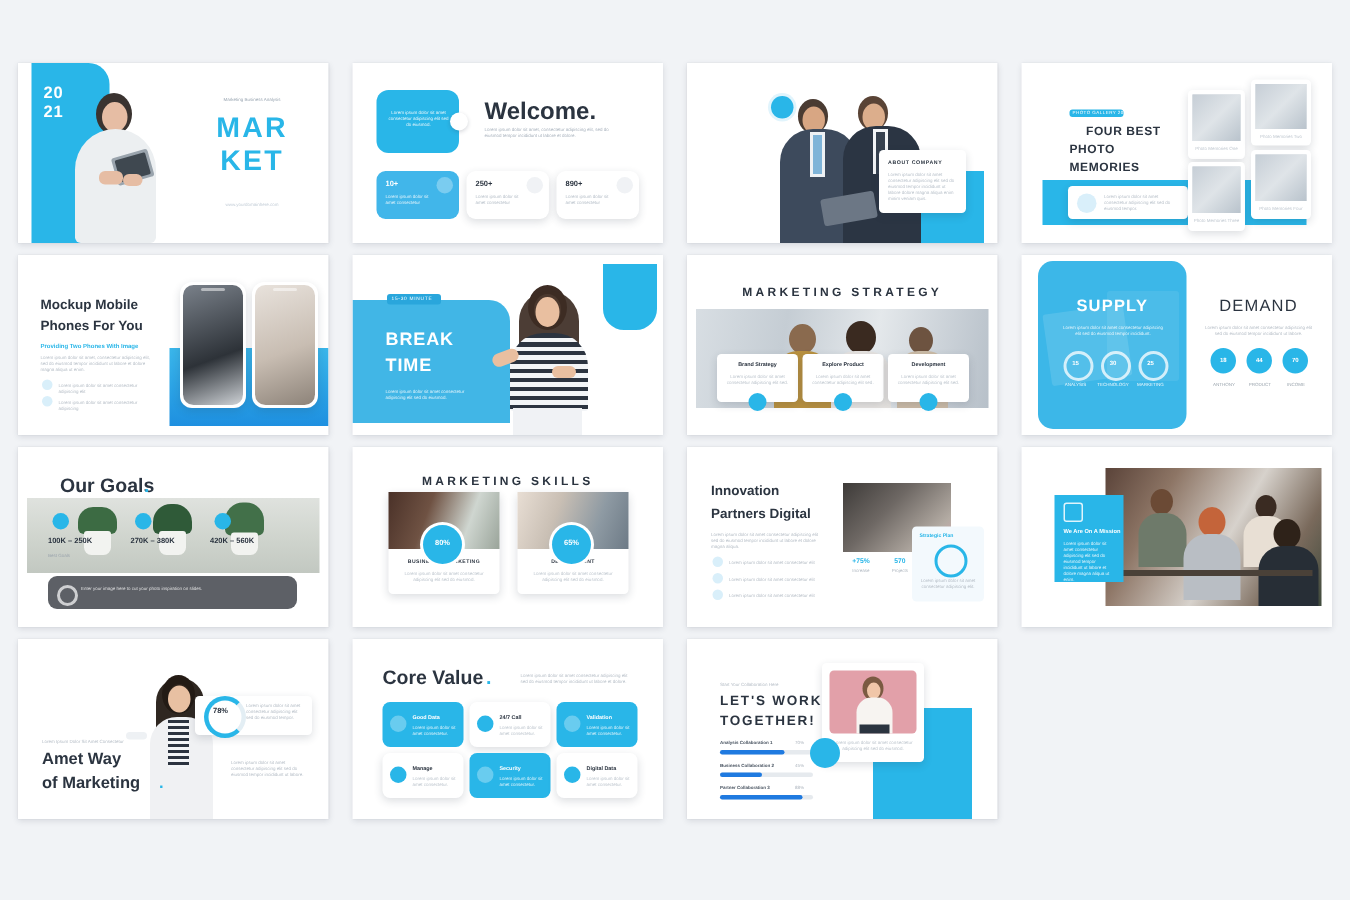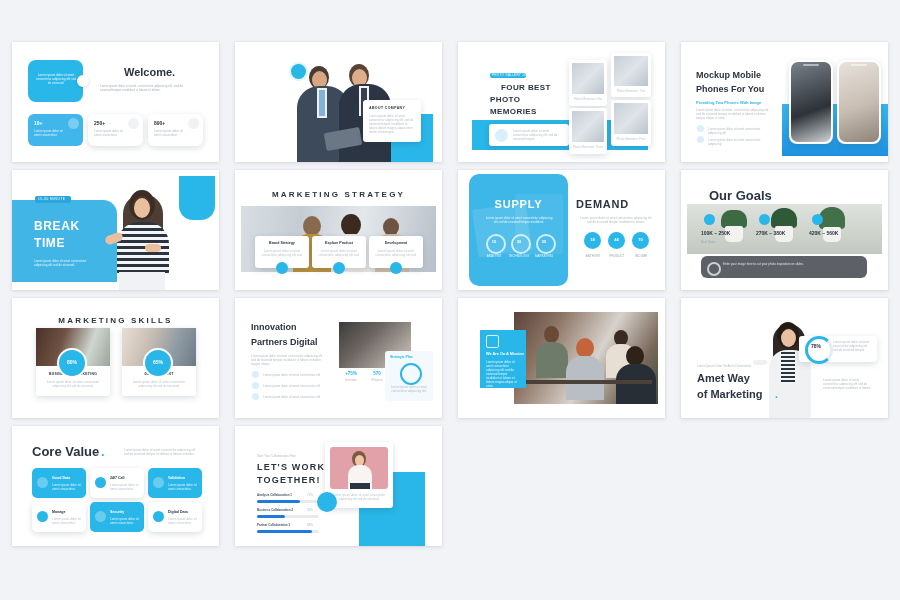--- a/index.html
+++ b/index.html
@@ -32,27 +32,46 @@
   .sm{font-size:3px;line-height:4px;}
   
   .person{position:absolute;border-radius:40% 40% 30% 30%;}
   .head{position:absolute;border-radius:50%;}
 </style>
 </head>
 <body style="background: rgb(241, 243, 246);">
 
 <div class="grid">
 
+  <div class="slide">
+    <div class="fill cy" style="left:9px;top:0;width:52px;height:120px;border-top-right-radius:14px;"></div>
+    <div class="txt" style="left:17px;top:14px;font-size:11px;font-weight:bold;color:#fff;letter-spacing:.5px;">20</div>
+    <div class="txt" style="left:17px;top:27px;font-size:11px;font-weight:bold;color:#fff;letter-spacing:.5px;">21</div>
+
+    <div class="fill" style="left:30px;top:16px;width:72px;height:104px;">
+      <div class="head" style="left:22px;top:4px;width:24px;height:28px;background:#3a3330;"></div>
+      <div class="head" style="left:26px;top:10px;width:17px;height:20px;background:#e6bda4;"></div>
+      <div class="person" style="left:8px;top:28px;width:54px;height:76px;background:#eceff1;border-radius:28px 28px 4px 4px;"></div>
+      <div class="fill" style="left:34px;top:44px;width:25px;height:19px;background:#9aa4ad;border-radius:2px;transform:rotate(-16deg);"></div>
+      <div class="fill" style="left:36px;top:46px;width:21px;height:15px;background:#3f4850;border-radius:1px;transform:rotate(-16deg);"></div>
+      <div class="fill" style="left:24px;top:56px;width:16px;height:9px;background:#e6bda4;border-radius:4px;"></div>
+      <div class="fill" style="left:40px;top:58px;width:13px;height:8px;background:#e6bda4;border-radius:4px;"></div>
+    </div>
+    <div class="txt sm" style="left:118px;top:22px;width:76px;color:#9aa6b2;text-align:center;">Marketing Business Analysis</div>
+    <div class="txt" style="left:118px;top:33px;width:76px;text-align:center;font-size:19px;font-weight:bold;letter-spacing:1.5px;color:#29b6e8;">MAR</div>
+    <div class="txt" style="left:118px;top:55px;width:76px;text-align:center;font-size:19px;font-weight:bold;letter-spacing:1.5px;color:#29b6e8;">KET</div>
+    <div class="txt sm" style="left:118px;top:92px;width:76px;text-align:center;color:#c2ccd6;">www.yourdomainhere.com</div>
+  </div>
 
 
   <div class="slide">
     <div class="fill cy" style="left:16px;top:18px;width:55px;height:42px;border-radius:8px;"></div>
     <div class="txt sm" style="left:22px;top:31px;width:44px;text-align:center;color:rgba(255,255,255,.9);">Lorem ipsum dolor sit amet consectetur adipiscing elit sed do eiusmod.</div>
     <div class="dot" style="left:65px;top:33px;width:12px;height:12px;background:#fff;box-shadow:0 1px 3px rgba(40,50,70,.2);"></div>
-    <div class="txt" style="left:88px;top:24px;font-size:11px;font-weight:bold;margin-left:24px;">Welcome.</div>
+    <div class="txt" style="left:88px;top:24px;font-size:16px;font-weight:bold;">Welcome.</div>
     <div class="txt sm" style="left:88px;top:42px;width:92px;color:#a6b0bb;">Lorem ipsum dolor sit amet, consectetur adipiscing elit, sed do eiusmod tempor incididunt ut labore et dolore.</div>
 
     <div class="fill" style="left:16px;top:72px;width:55px;height:32px;border-radius:6px;background:#41b6ea;">
       <div class="dot" style="left:40px;top:4px;width:11px;height:11px;background:rgba(255,255,255,.3);"></div>
       <div class="txt" style="left:6px;top:6px;font-size:5px;font-weight:bold;color:#fff;">10+</div>
       <div class="txt sm" style="left:6px;top:15px;width:36px;color:rgba(255,255,255,.85);">Lorem ipsum dolor sit amet consectetur</div>
     </div>
     <div class="shadowcard" style="left:76px;top:72px;width:55px;height:32px;border-radius:6px;">
       <div class="dot" style="position:absolute;left:40px;top:4px;width:11px;height:11px;background:#f0f2f5;"></div>
       <div class="txt" style="left:6px;top:6px;font-size:5px;font-weight:bold;">250+</div>
@@ -193,21 +212,21 @@
     <div class="ring" style="left:28px;top:64px;width:16px;height:16px;border-color:rgba(255,255,255,.75);"></div>
     <div class="txt" style="left:28px;top:69px;width:16px;text-align:center;font-size:4px;font-weight:bold;color:#fff;">15</div>
     <div class="txt sm" style="left:21px;top:84px;width:30px;text-align:center;color:rgba(255,255,255,.9);">ANALYSIS</div>
     <div class="ring" style="left:53px;top:64px;width:16px;height:16px;border-color:rgba(255,255,255,.75);"></div>
     <div class="txt" style="left:53px;top:69px;width:16px;text-align:center;font-size:4px;font-weight:bold;color:#fff;">30</div>
     <div class="txt sm" style="left:46px;top:84px;width:30px;text-align:center;color:rgba(255,255,255,.9);">TECHNOLOGY</div>
     <div class="ring" style="left:78px;top:64px;width:16px;height:16px;border-color:rgba(255,255,255,.75);"></div>
     <div class="txt" style="left:78px;top:69px;width:16px;text-align:center;font-size:4px;font-weight:bold;color:#fff;">25</div>
     <div class="txt sm" style="left:71px;top:84px;width:30px;text-align:center;color:rgba(255,255,255,.9);">MARKETING</div>
 
-    <div class="txt" style="left:118px;top:28px;width:80px;font-size:11px;font-weight:bold;letter-spacing:.8px;">DEMAND</div>
+    <div class="txt" style="left:118px;top:28px;width:80px;text-align:center;font-size:11px;font-weight:normal;letter-spacing:.8px;">DEMAND</div>
     <div class="txt sm" style="left:122px;top:46px;width:72px;text-align:center;color:#b4bcc5;">Lorem ipsum dolor sit amet consectetur adipiscing elit sed do eiusmod tempor incididunt ut labore.</div>
     <div class="dot" style="left:126px;top:62px;width:17px;height:17px;background:#29b6e8;"></div>
     <div class="txt" style="left:126px;top:67px;width:17px;text-align:center;font-size:4px;font-weight:bold;color:#fff;">18</div>
     <div class="txt sm" style="left:119px;top:84px;width:32px;text-align:center;color:#9aa4ad;">ANTHONY</div>
     <div class="dot" style="left:150px;top:62px;width:17px;height:17px;background:#29b6e8;"></div>
     <div class="txt" style="left:150px;top:67px;width:17px;text-align:center;font-size:4px;font-weight:bold;color:#fff;">44</div>
     <div class="txt sm" style="left:143px;top:84px;width:32px;text-align:center;color:#9aa4ad;">PRODUCT</div>
     <div class="dot" style="left:174px;top:62px;width:17px;height:17px;background:#29b6e8;"></div>
     <div class="txt" style="left:174px;top:67px;width:17px;text-align:center;font-size:4px;font-weight:bold;color:#fff;">70</div>
     <div class="txt sm" style="left:167px;top:84px;width:32px;text-align:center;color:#9aa4ad;">INCOME</div>

